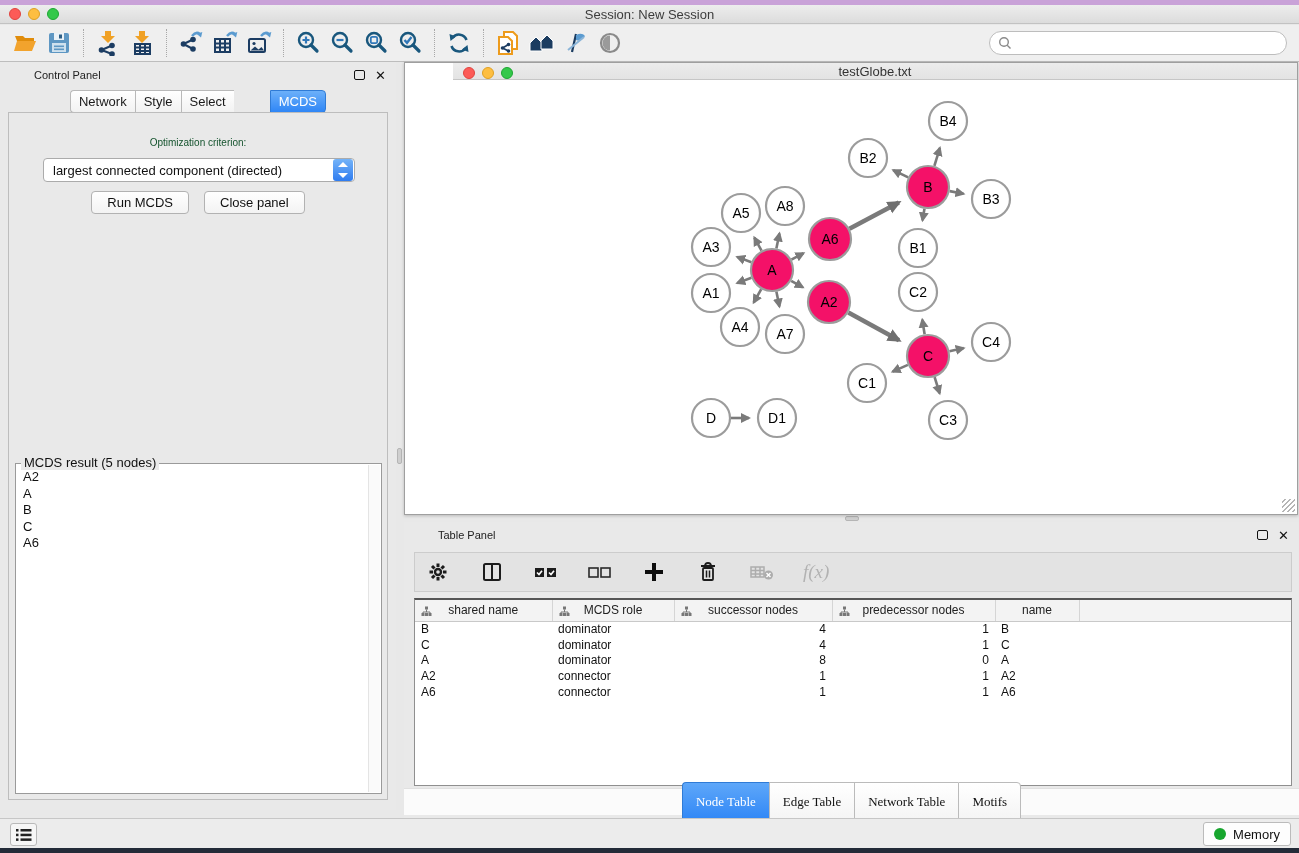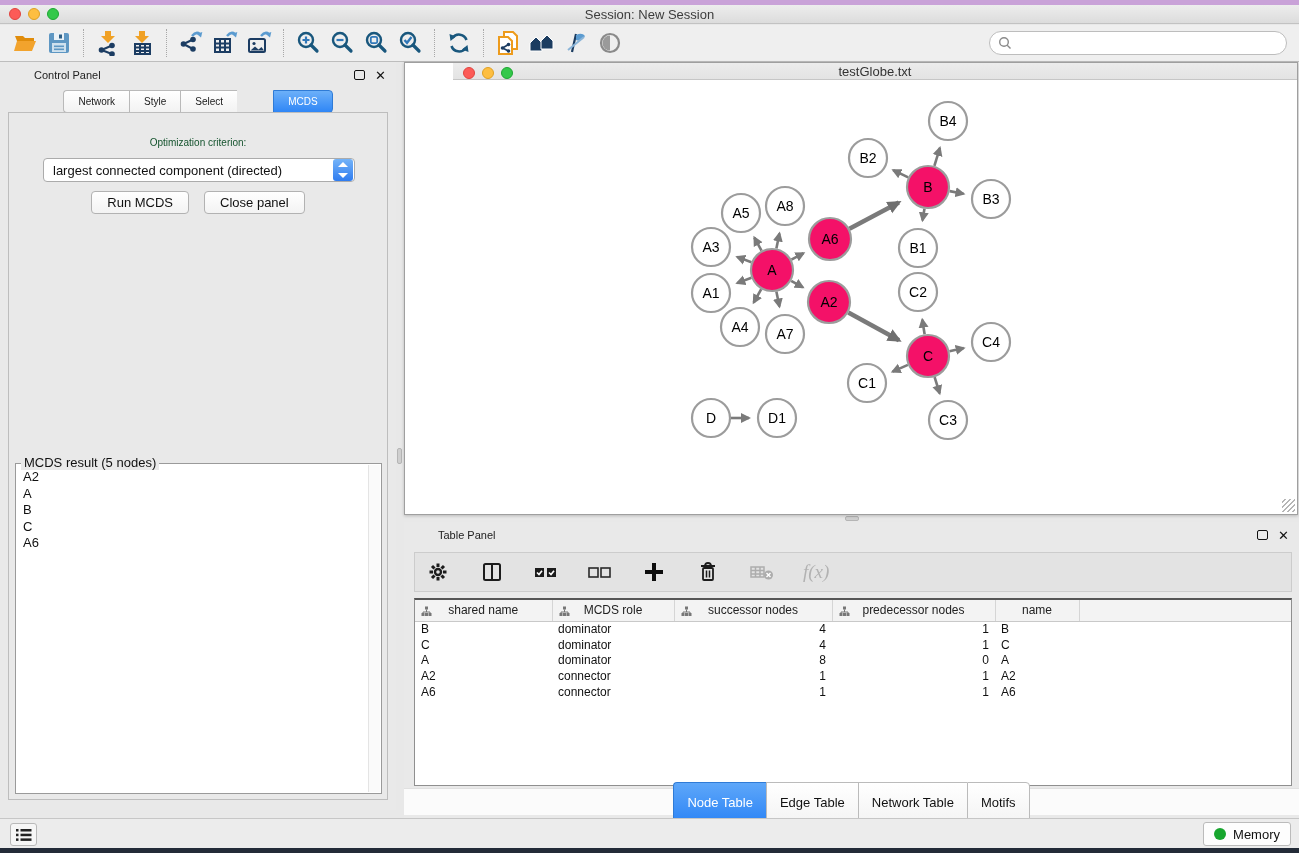--- a/index.html
+++ b/index.html
@@ -33,22 +33,22 @@
   .searchbox input { border:none; outline:none; flex:1; font-size:12px; background:transparent; margin-left:5px; font-family:inherit; }
 
   
   .control-panel { position:absolute; left:0; top:62px; width:396px; height:748px; background:#e9e9e9; }
   .panel-head { height:26px; display:flex; align-items:center; padding:0 10px; }
   .panel-head .ptitle { font-size:11px; color:#222;margin-left:24px; }
   .panel-head .spacer { flex:1; }
   .float-icon { width:11px; height:10px; border:1.5px solid #111; border-radius:2px; margin-right:10px; }
   .close-x { font-size:13px; font-weight:bold; color:#111; line-height:1; }
   .cp-tabs { position:absolute; left:0; top:28px; width:396px; display:flex; justify-content:center; }
-  .cp-tab { height:23px; padding:0 14px; background:linear-gradient(#ffffff,#f2f2f2); border:1px solid #b9b9b9;
-    border-right:none; display:flex; align-items:center; font-size:10px; }
+  .cp-tab { height:23px; padding:0 8px; background:linear-gradient(#ffffff,#f2f2f2); border:1px solid #b9b9b9;
+    border-right:none; display:flex; align-items:center; font-size:13px; }
   .cp-tab:first-child { border-radius:4px 0 0 4px; }
   .cp-tab:last-child { border-right:1px solid #2f7bd6; border-radius:0 4px 4px 0;margin-left:36px; }
   .cp-tab.active { background:linear-gradient(#6cb0f9,#2f86f6); border-color:#2f7bd6; color:#fff; }
   .cp-pane { position:absolute; left:8px; top:50px; width:380px; height:688px; border:1px solid #bdbdbd; background:#e9e9e9; }
   .opt-label { position:absolute; left:0; top:24px; width:100%; text-align:center; font-size:10px; color:#14532d; }
   .dropdown { position:absolute; left:34px; top:45px; width:312px; height:24px; background:#fff;
     border:1px solid #ababab; border-radius:4px; display:flex; align-items:center; }
   .dropdown .dval { flex:1; padding-left:9px; font-size:13px; color:#111; white-space:nowrap; overflow:hidden; }
   .dropdown .stepper { width:20px; height:22px; margin:0 1px 0 0; border-radius:3px;
     background:linear-gradient(#74b3f8,#2f7cf0); position:relative; }
@@ -95,21 +95,21 @@
   .th-inner { display:flex; align-items:flex-end; justify-content:center; gap:6px; padding:0 4px; position:relative; }
   .th-inner .sort-ico { position:absolute; left:6px; }
   table.data td { height:15.7px; padding:0 6px; white-space:nowrap; overflow:hidden; color:#111; }
   td.c0 { padding-left:10px; }
   td.c2, td.c3 { text-align:right; padding-right:14px; }
   td.c4 { padding-left:10px; }
 
   .tp-tabs-strip { position:absolute; left:0; top:266px; width:895px; height:27px; background:#fbfbfb;
     border-top:1px solid #e0e0e0; display:flex; align-items:center; justify-content:center; }
   .tp-tab { height:40px; padding:0 13px; background:linear-gradient(#ffffff,#f4f4f4); border:1px solid #bbb;
-    border-right:none; display:flex; align-items:center; font-size:13px; color:#111; }
+    border-right:none; display:flex; align-items:center; font-size:13px; color:#111;font-family:Liberation Serif, serif; }
   .tp-tab:first-child { border-radius:4px 0 0 4px; }
   .tp-tab:last-child { border-right:1px solid #bbb; border-radius:0 4px 4px 0; }
   .tp-tab.active { background:linear-gradient(#5ea7f9,#2f86f6); border-color:#2f7bd6; color:#fff; }
 
   
   .statusbar { position:absolute; left:0; top:818px; width:1299px; height:30px; background:#ececec; border-top:1px solid #c6c6c6; }
   .list-btn { position:absolute; left:10px; top:4px; width:27px; height:23px; background:#f6f6f6; border:1px solid #b9b9b9; border-radius:3px;
     display:flex; align-items:center; justify-content:center; }
   .memory-btn { position:absolute; right:8px; top:3px; height:24px; padding:0 10px; background:#fdfdfd; border:1px solid #bbb; border-radius:3px;
     display:flex; align-items:center; gap:7px; font-size:13px; color:#111; }

